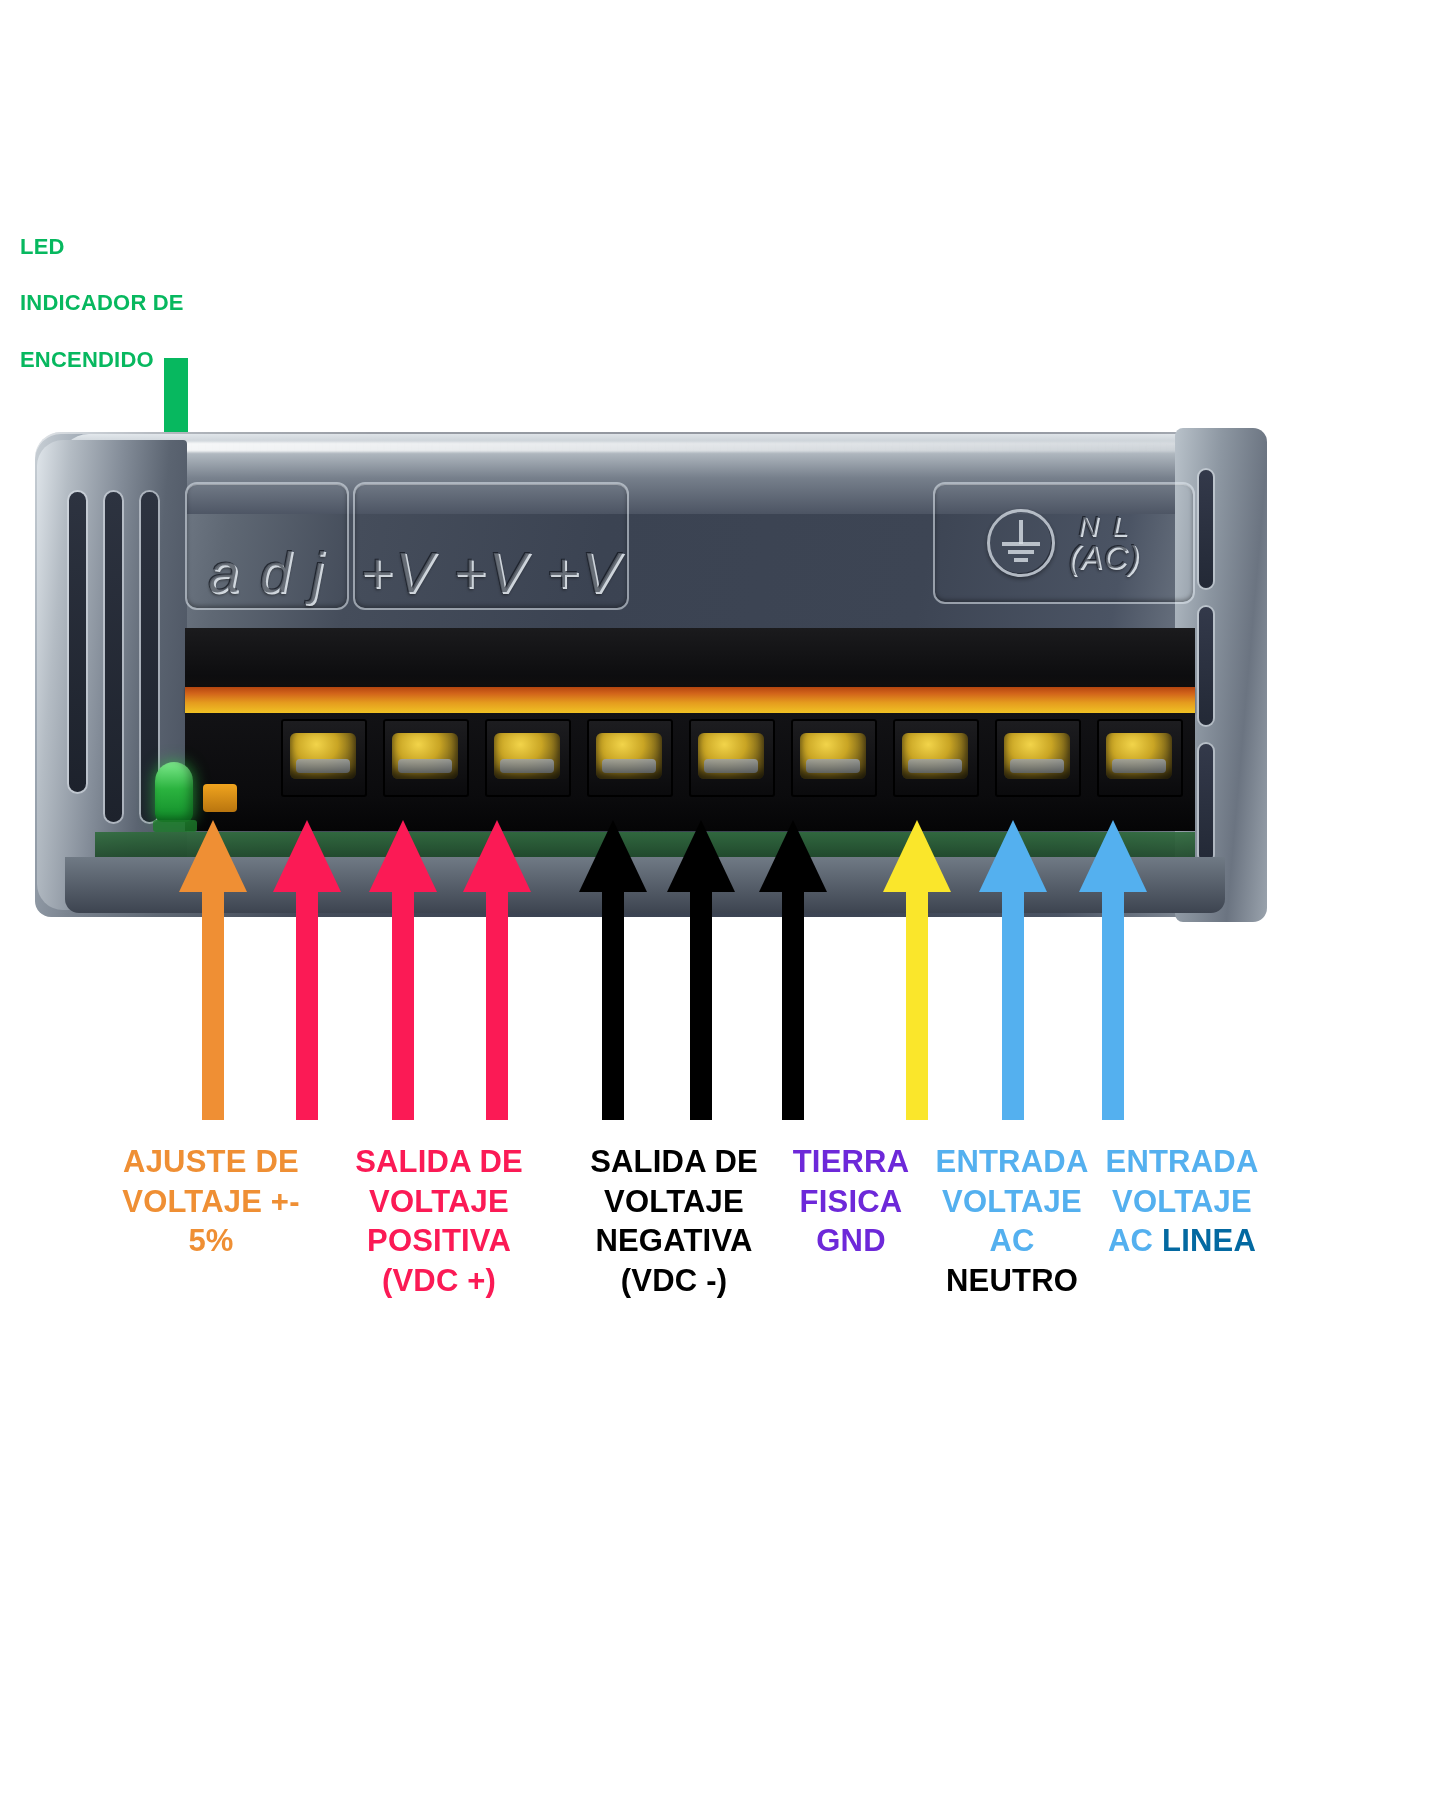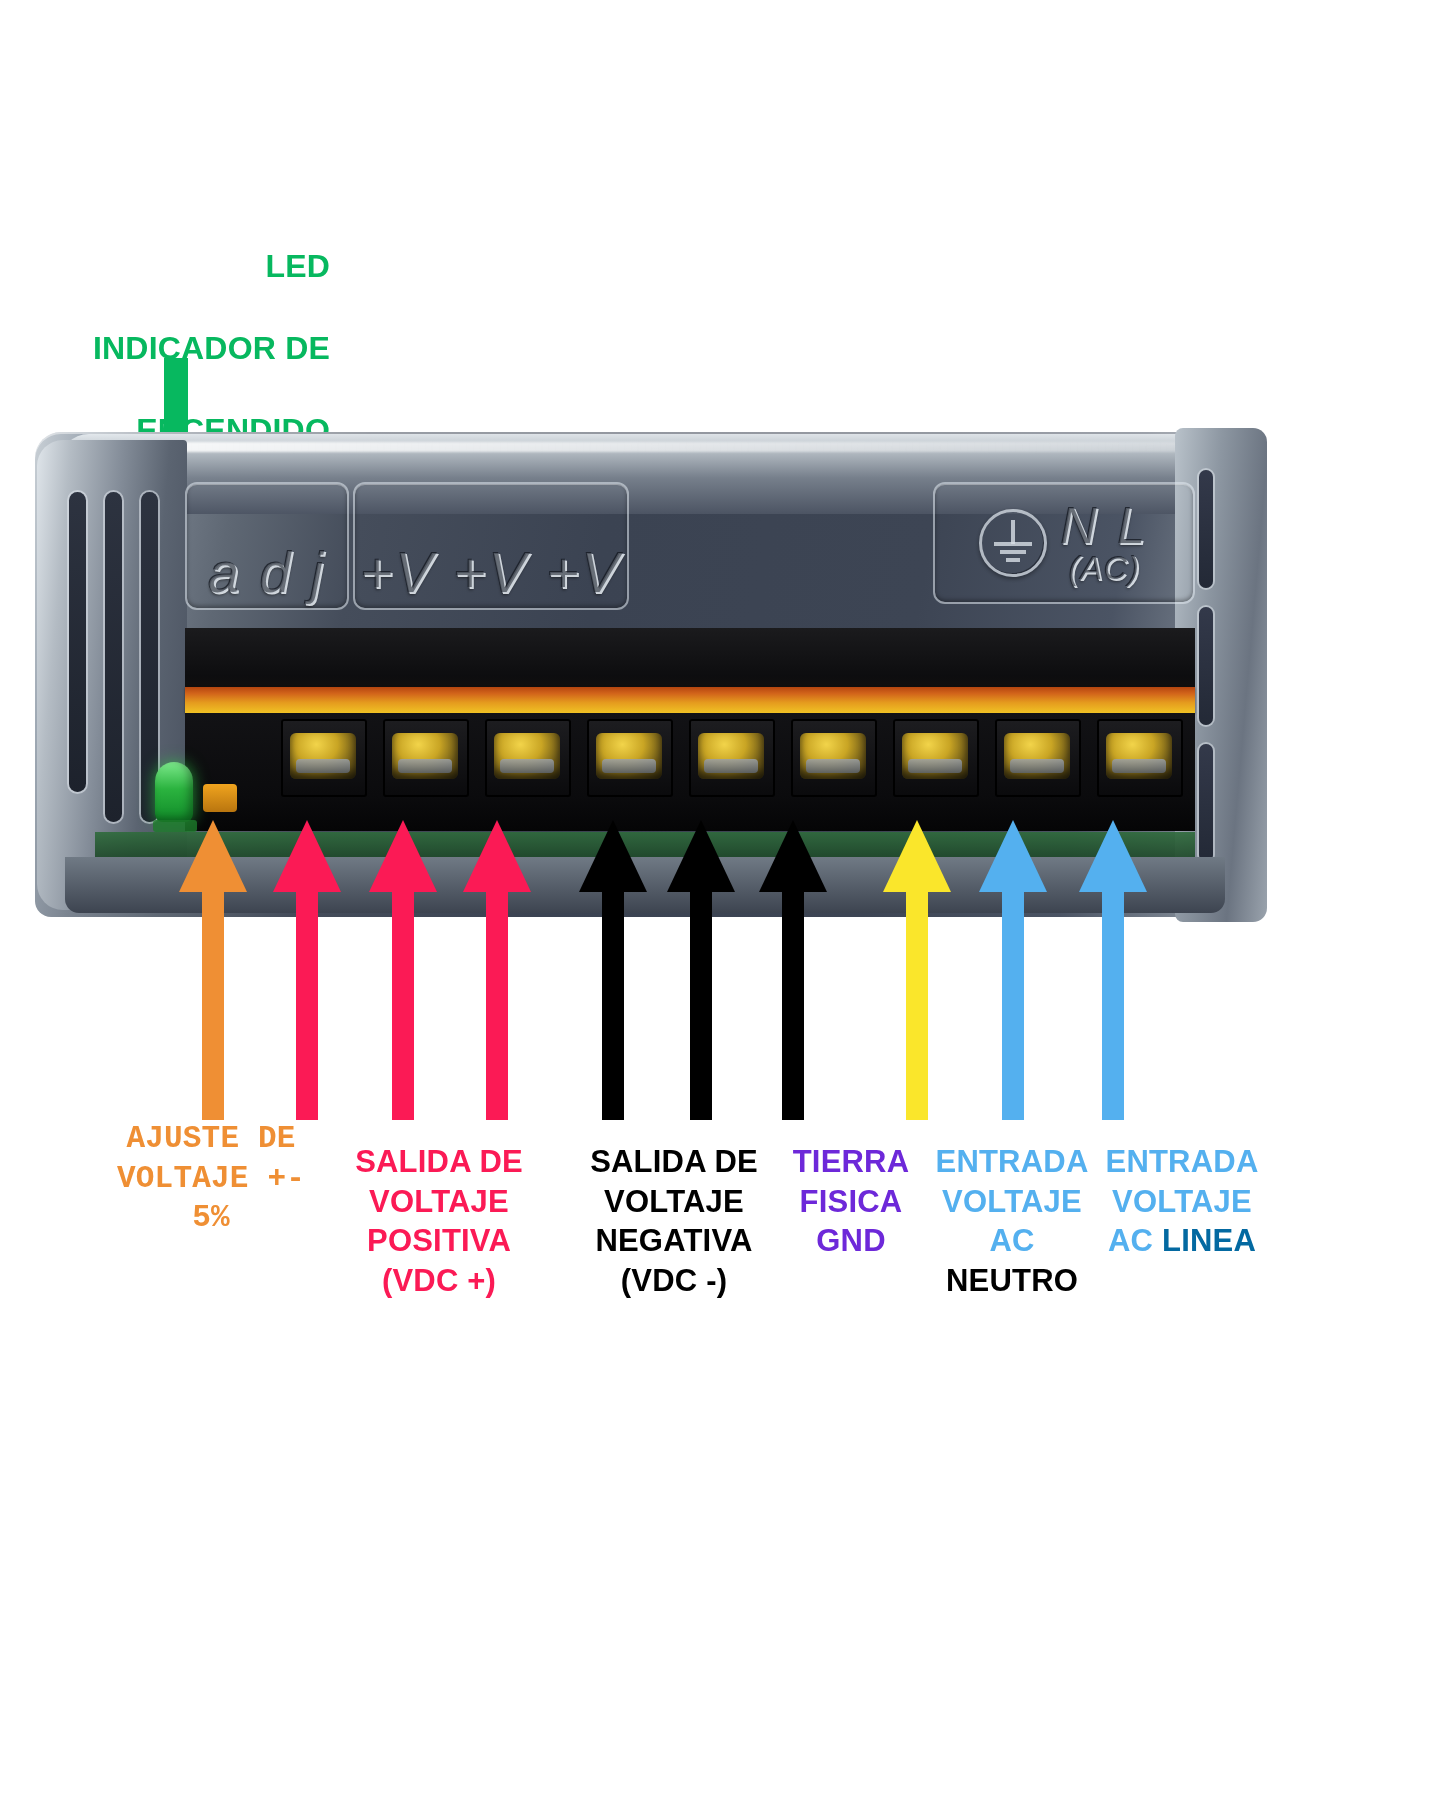--- a/index.html
+++ b/index.html
@@ -4,21 +4,21 @@
 <style>
   html,body{margin:0;padding:0;background:#ffffff;}
   body{width:1445px;height:1806px;position:relative;overflow:hidden;
        font-family:"Liberation Sans", sans-serif;}
 
   .stage{position:absolute;inset:0;background:#fff;}
 
   
   .led-label{
     position:absolute;left:20px;top:205px;width:310px;
-    text-align:right;font-weight:bold;font-size:32px;line-height:1.28;
+    text-align:left;font-weight:bold;font-size:22px;line-height:1.28;
     letter-spacing:.2px;white-space:pre-line;
   }
 
   
   .psu{position:absolute;left:35px;top:432px;width:1220px;height:500px;}
 
   .psu-shell{
     position:absolute;left:0;top:0;width:1220px;height:485px;
     border-radius:26px 16px 10px 16px;
     background:
@@ -76,21 +76,21 @@
   .emb{
     font-family:"Liberation Sans", sans-serif;
     font-size:57px;font-weight:500;letter-spacing:2px;
     color:rgba(190,200,212,.30);
     text-shadow:
       -1px -1px 0 rgba(20,24,32,.75),
        1px  1px 0 rgba(238,244,249,.85),
        0 2px 3px rgba(0,0,0,.45);
     line-height:1;
   }
-  .emb.small{font-size:51px;letter-spacing:3px;text-align:right;}
+  .emb.small{font-size:28px;letter-spacing:3px;text-align:right;}
   .emb.tiny{font-size:33px;letter-spacing:1px;}
 
   .gnd-sym{
     width:62px;height:62px;border-radius:50%;
     border:3px solid rgba(232,239,245,.75);
     box-shadow:-1px -1px 0 rgba(18,22,30,.6) inset, 0 2px 4px rgba(0,0,0,.4);
     position:relative;opacity:.9;
   }
   .gnd-sym i{position:absolute;background:rgba(232,239,245,.8);display:block;}
   .gnd-sym i.v{left:29px;top:8px;width:4px;height:24px;}
@@ -303,21 +303,21 @@
 
   <div class="arrow" style="left:968px;top:820px;width:90px;height:300px;">
     <div class="head" style="border-bottom:72px solid #54b0ef;"></div>
     <div class="shaft" style="top:66px;height:234px;background:#54b0ef;width:22px;"></div>
   </div>
   <div class="arrow" style="left:1068px;top:820px;width:90px;height:300px;">
     <div class="head" style="border-bottom:72px solid #54b0ef;"></div>
     <div class="shaft" style="top:66px;height:234px;background:#54b0ef;width:22px;"></div>
   </div>
 
-  <div class="cap" style="left:96px;top:1119px;width:230px;color:#ef8f34;font-family:Liberation Mono, monospace;">
+  <div class="cap" style="left:96px;top:1142px;width:230px;color:#ef8f34;">
     <span class="ln">AJUSTE DE</span>
     <span class="ln">VOLTAJE +-</span>
     <span class="ln">5%</span>
   </div>
 
   <div class="cap" style="left:322px;top:1142px;width:234px;color:#fb1a55;">
     <span class="ln">SALIDA DE</span>
     <span class="ln">VOLTAJE</span>
     <span class="ln">POSITIVA</span>
     <span class="ln">(VDC +)</span>

